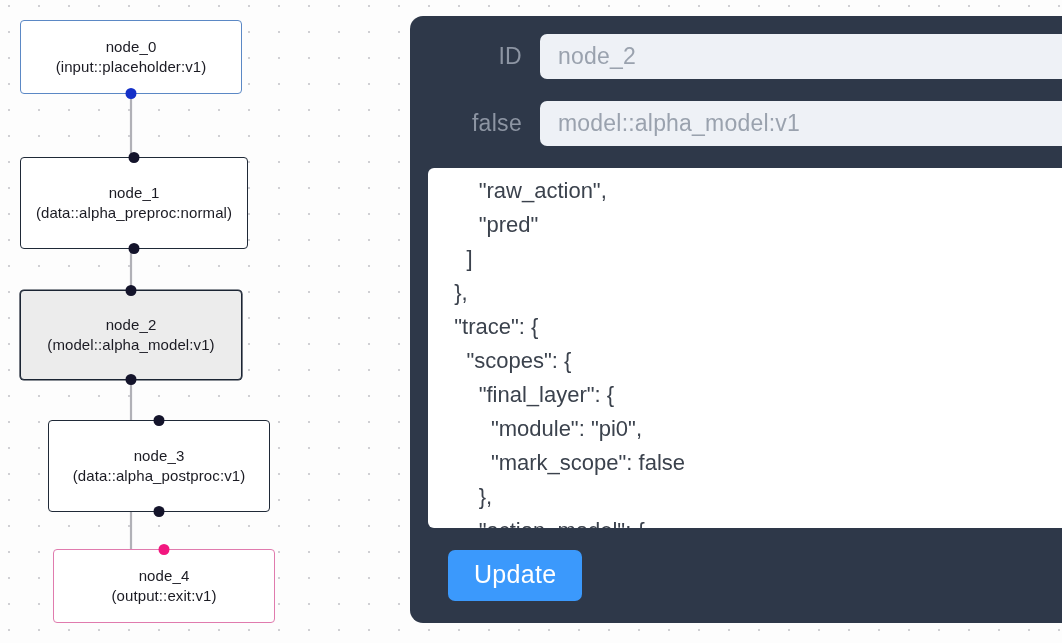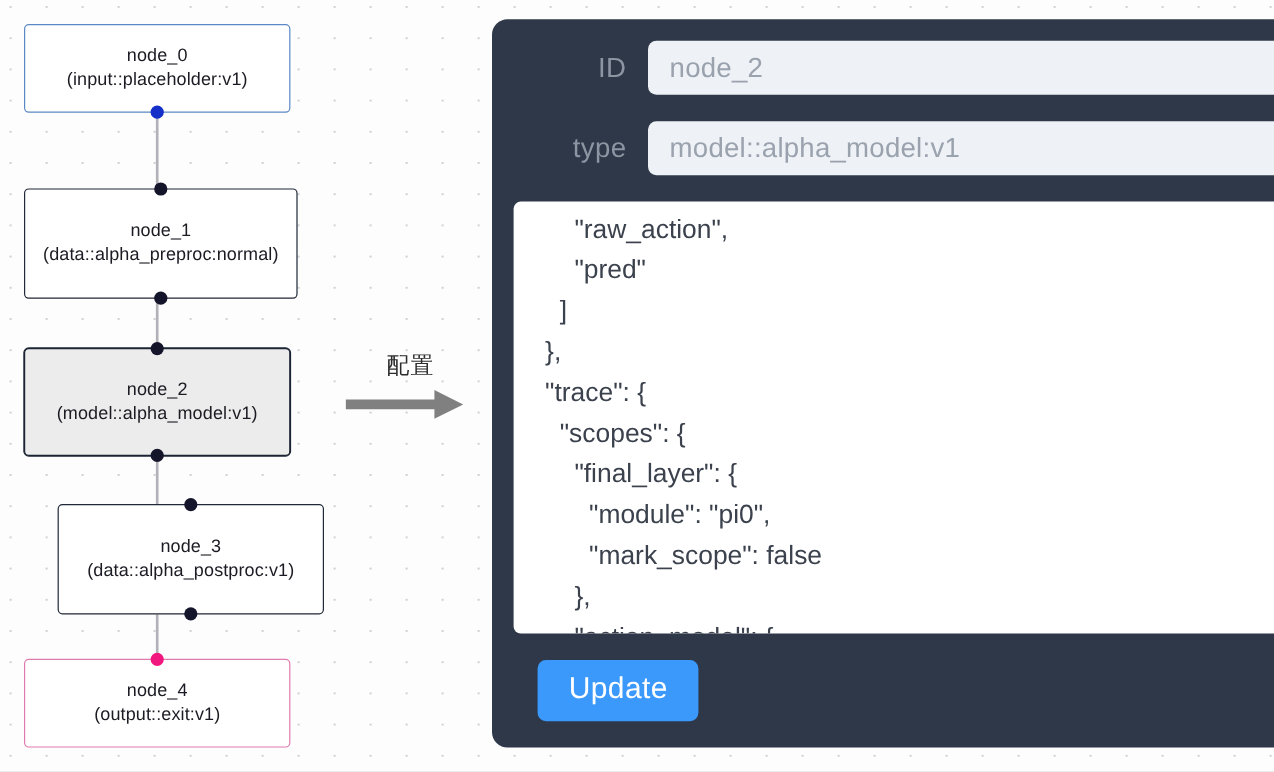--- a/index.html
+++ b/index.html
@@ -54,21 +54,21 @@
     align-items: center;
     justify-content: center;
     padding: 18px 8px;
     letter-spacing: .1px;
   }
   .flow-node .node-label {
     width: 100%;
     word-break: break-all;
   }
   .flow-node.is-input  { border-color: #5b88c5; }
-  .flow-node.is-output { border-color: #e07bae; }
+  .flow-node.is-output { border-color: #e07bae; margin-left: 33px; }
   .flow-node.is-selected {
     background: #ececec;
     border-color: #1b2433;
     box-shadow: 0 0 0 0.6px #1b2433;
   }
 
   .handle {
     position: absolute;
     width: 11px;
     height: 11px;
@@ -284,36 +284,30 @@
   </div>
 
   <div class="flow-node is-output" style="left:20px; top:549px; width:222px; height:74px;">
     <div class="node-label">
       <div>node_4</div>
       <div>(output::exit:v1)</div>
     </div>
     <div class="handle top pink"></div>
   </div>
 
-  <div id="annotation">
-    <span class="anno-text">配置</span>
-    <svg class="anno-arrow" width="100" height="26" viewBox="0 0 100 26">
-      <path d="M0,9 L74,9 L74,1 L98,13 L74,25 L74,17 L0,17 Z" fill="#808080"></path>
-    </svg>
-  </div>
 
   <div id="inspector">
 
     <div class="field-row">
       <div class="field-label">ID</div>
       <input class="text-input" type="text" value="node_2" style="">
     </div>
 
     <div class="field-row">
-      <div class="field-label">type</div>
+      <div class="field-label">false</div>
       <input class="text-input" type="text" value="model::alpha_model:v1" style="">
     </div>
 
     <div class="field-row">
       <div class="config-wrap">
         <textarea class="config-textarea" spellcheck="false" style="">      "raw_action",
       "pred"
     ]
   },
   "trace": {

